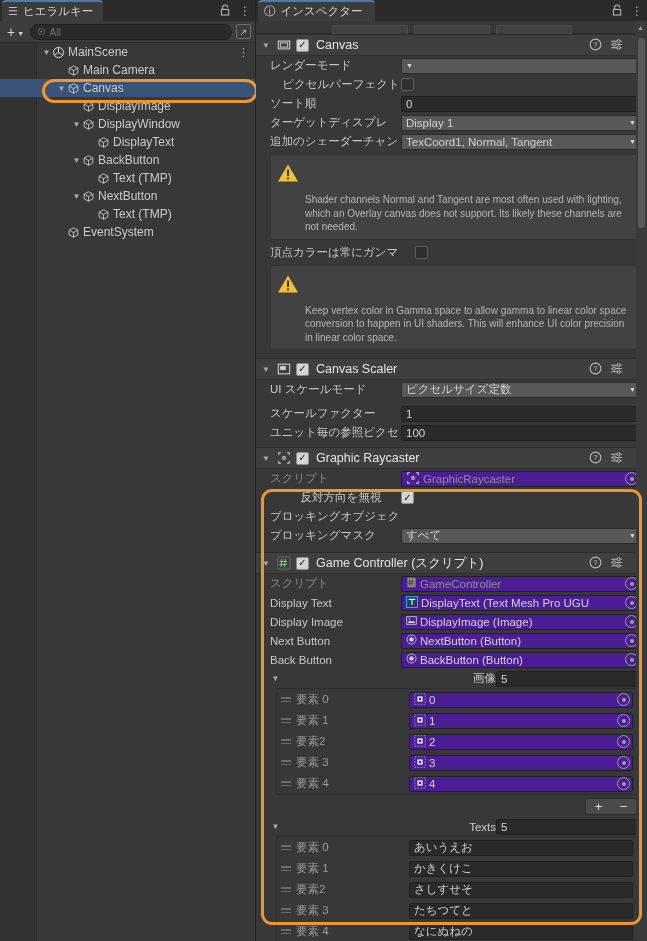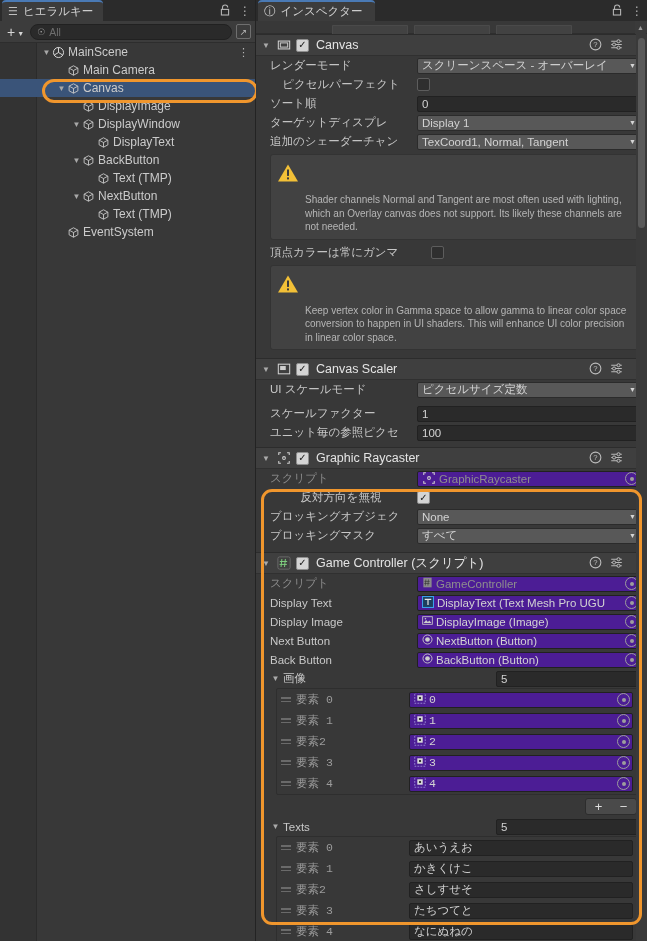--- a/index.html
+++ b/index.html
@@ -134,21 +134,21 @@
     border-radius:2px; display:flex;align-items:center;justify-content:center;
     color:#1b1b1b; font-size:10px; line-height:1; font-weight:bold;
   }
   .comp-head .ctitle{ font-size:12.5px; color:#e4e4e4; margin-left:2px; }
   .comp-head .right{ margin-left:auto; display:flex; align-items:center; gap:8px; color:#bcbcbc; }
   .hicon{ width:13px;height:13px; }
 
   
   .row{
     height:19px; display:flex; align-items:center;
-    padding-left:14px; padding-right:6px; gap:16px;
+    padding-left:14px; padding-right:6px; gap:0;
   }
   .row .lab{
     width:131px; flex:none; font-size:11.5px; color:#c8c8c8;
     overflow:hidden; white-space:nowrap;
   }
   .row .lab.dim{ color:#8a8a8a; }
   .row .lab.indent{ padding-left:11px; width:131px;text-align:center; }
   .field{
     flex:1; height:16px; background:#2a2a2a; border:1px solid #212121;
     border-radius:2px; display:flex; align-items:center;
@@ -189,27 +189,27 @@
   #gc-ring{
     position:absolute; left:261px; top:489px; width:381px; height:436px;
     border:3px solid #f0962d; border-radius:11px; pointer-events:none; z-index:5;
   }
 
   
   .arr-head{
     height:19px; display:flex; align-items:center; padding-left:14px; padding-right:5px;
   }
   .arr-head .fold{ font-size:8px; color:#aaa; width:11px; text-align:center; }
-  .arr-head .nm{ font-size:11.5px; color:#c8c8c8; flex:1; padding-left:2px;}
+  .arr-head .nm{ font-size:11.5px; color:#c8c8c8; flex:1; padding-left:2px;text-align:right;}
   .arr-head .cnt{
     width:146px; height:16px; background:#2a2a2a; border:1px solid #212121;
     border-radius:2px; display:flex; align-items:center; padding:0 4px;
     font-size:11.5px; color:#d2d2d2;
   }
-  .arr-box{ margin:0 9px 0 20px; border:1px solid #2e2e2e; border-radius:2px;font-family:Liberation Mono, monospace;}
+  .arr-box{ margin:0 9px 0 20px; border:1px solid #2e2e2e; border-radius:2px;}
   .arr-row{ height:21px; display:flex; align-items:center; padding:0 4px 0 3px; gap:4px;}
   .drag{ width:12px; flex:none; display:flex; flex-direction:column; gap:2px; padding-left:1px;}
   .drag span{ display:block; height:1.5px; background:#6a6a6a; width:10px; }
   .arr-row .elab{ width:109px; flex:none; font-size:11.5px; color:#9b9b9b; }
   .addrow{ height:22px; display:flex; align-items:center; justify-content:flex-end; padding-right:10px;}
   .pm{
     height:17px; background:#4a4a4a; border:1px solid #2d2d2d; border-radius:3px;
     display:flex; align-items:center;
   }
   .pm b{
@@ -424,21 +424,20 @@
                 <circle cx="10.5" cy="4" r="1.9" fill="#3f3f3f" stroke="#bdbdbd" stroke-width="1.2"></circle>
                 <circle cx="5" cy="8" r="1.9" fill="#3f3f3f" stroke="#bdbdbd" stroke-width="1.2"></circle>
                 <circle cx="10.5" cy="12" r="1.9" fill="#3f3f3f" stroke="#bdbdbd" stroke-width="1.2"></circle>
               </svg></span>
             <span style="font-size:12px;line-height:1;">⋮</span>
           </div>
         </div>
         <div class="row">
           <span class="lab">レンダーモード</span>
           <span class="field popup">
-            <span>スクリーンスペース - オーバーレイ</span>
             <span class="dn">▼</span>
           </span>
         </div>
         <div class="row">
           <span class="lab indent">ピクセルパーフェクト</span>
           <span class="tinychk empty"></span>
         </div>
         <div class="row">
           <span class="lab">ソート順</span>
           <span class="field">
@@ -563,24 +562,20 @@
               <i></i>
             </span>
           </span>
         </div>
         <div class="row">
           <span class="lab indent">反対方向を無視</span>
           <span class="tinychk">✓</span>
         </div>
         <div class="row">
           <span class="lab">ブロッキングオブジェク</span>
-          <span class="field popup">
-            <span>None</span>
-            <span class="dn">▼</span>
-          </span>
         </div>
         <div class="row">
           <span class="lab">ブロッキングマスク</span>
           <span class="field popup">
             <span>すべて</span>
             <span class="dn">▼</span>
           </span>
         </div>
         <div class="spacer" style="height:7px"></div>
         <div class="comp-head">

